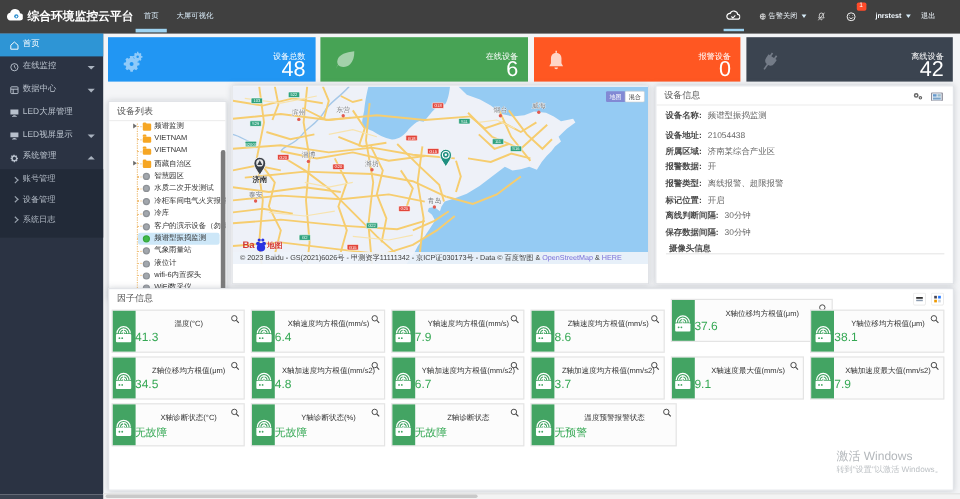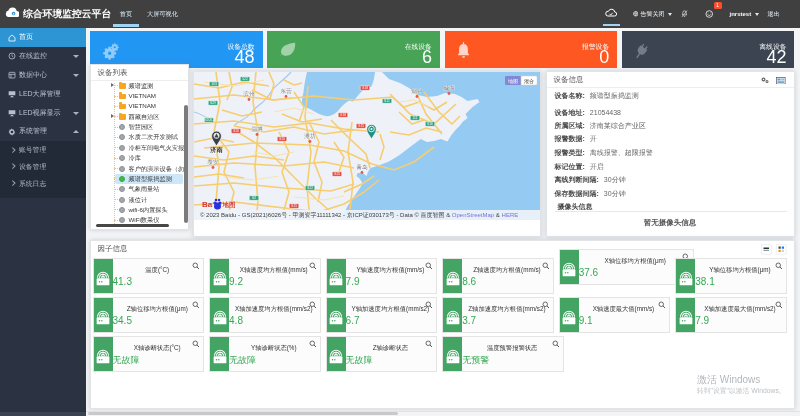--- a/index.html
+++ b/index.html
@@ -189,21 +189,21 @@
     <div class="num">0</div>
 </div>
 <div class="stat" style="left:621.9px;background:#3b4450">
   <svg style="opacity:1" width="17" height="18" viewBox="0 0 24 26">
       <path fill="#747c88" d="M16 7V3h-2v4h-4V3H8v4H6v5a6 6 0 0 0 5 5.9V25h2v-7.1A6 6 0 0 0 18 12V7z" transform="rotate(35 12 13)"></path>
     </svg>
   <div class="lab">离线设备</div>
     <div class="num">42</div>
 </div>
 
-<div class="panel" id="pList" style="left:89.5px;top:64px;width:99.5px;height:166px">
+<div class="panel" id="pList" style="left:89.5px;top:84px;width:99.5px;height:166px">
   <div class="ptitle">设备列表</div>
   <div id="tree">
       <div style="position:absolute;left:23px;top:2px;width:1px;height:141px;border-left:1px dotted #f0c27e"></div>
       <div style="position:absolute;left:23px;top:4.2px;width:8px;height:1px;border-top:1px dotted #f0c27e"></div>
       <div class="tarrow" style="left:20px;top:2.2px"></div>
       <div class="folder" style="left:28px;top:2.2px"></div>
       <div class="trow" style="left:38px;top:-0.2999999999999998px">频谱监测</div>
       <div style="position:absolute;left:23px;top:14.55px;width:8px;height:1px;border-top:1px dotted #f0c27e"></div>
       <div class="folder" style="left:28px;top:12.55px"></div>
       <div class="trow" style="left:38px;top:10.05px">VIETNAM</div>
@@ -428,21 +428,20 @@
   <div class="drow" style="top:18.5px"><b>设备名称:</b>频谱型振捣监测</div>
   <div class="drow" style="top:35.5px"><b>设备地址:</b>21054438</div>
   <div class="drow" style="top:48.5px"><b>所属区域:</b>济南某综合产业区</div>
   <div class="drow" style="top:62px"><b>报警数据:</b>开</div>
   <div class="drow" style="top:75.5px"><b>报警类型:</b>离线报警、超限报警</div>
   <div class="drow" style="top:89.5px"><b>标记位置:</b>开启</div>
   <div class="drow" style="top:103px"><b>离线判断间隔:</b>30分钟</div>
   <div class="drow" style="top:116.5px"><b>保存数据间隔:</b>30分钟</div>
   <div class="drow" style="top:129.5px;left:11px"><b>摄像头信息</b></div>
   <div class="abs" style="left:8px;top:139px;width:232px;height:1px;background:#e8e8e8"></div>
-  <div class="abs" style="left:0;top:146px;width:100%;text-align:center;font-size:7.5px;color:#555;font-weight:bold">暂无摄像头信息</div>
 </div>
 
 <div class="panel" id="pFactor" style="left:89.5px;top:240px;width:705px;height:169px">
   <div class="ptitle" style="border-bottom:none">因子信息
     <svg style="position:absolute;right:22px;top:3px" width="10.5" height="10.5" viewBox="0 0 21 21">
         <rect x="0.5" y="0.5" width="20" height="20" rx="2" fill="#fff" stroke="#ddd"></rect>
         <rect x="5" y="7" width="11" height="3" fill="#333"></rect>
         <rect x="5" y="11.5" width="11" height="2.5" fill="#8a9bb0"></rect>
       </svg>
     <svg style="position:absolute;right:7px;top:3px" width="10.5" height="10.5" viewBox="0 0 21 21">
@@ -475,21 +474,21 @@
         <div class="fgreen">
           <svg style="position:absolute;left:2.5px;top:6px" width="14" height="22" viewBox="0 0 24 38">
             <path fill="none" stroke="#fff" stroke-width="1.8" d="M2.5 22a9.5 9.5 0 0 1 19 0M6 22a6 6 0 0 1 12 0M9.3 22a2.7 2.7 0 0 1 5.4 0"></path>
             <path stroke="#fff" stroke-width="1.4" d="M12 15v9"></path>
             <rect x="1" y="23" width="22" height="12" rx="1.5" fill="#fff"></rect>
             <circle cx="6" cy="29" r="1.3" fill="#43a463"></circle>
             <circle cx="10" cy="29" r="1.3" fill="#43a463"></circle>
           </svg>
         </div>
         <div class="ftit">X轴速度均方根值(mm/s)</div>
-        <div class="fval" style="">9.2</div>
+        <div class="fval" style="">6.4</div>
         <svg class="fmag" width="8" height="8" viewBox="0 0 16 16">
           <circle cx="6.5" cy="6.5" r="4.5" fill="none" stroke="#444" stroke-width="1.6"></circle>
           <path stroke="#444" stroke-width="1.8" d="M10 10l4 4"></path>
         </svg>
       </div>
       <div class="fcard" style="left:235.1px;top:17px;width:111.5px">
         <div class="fgreen">
           <svg style="position:absolute;left:2.5px;top:6px" width="14" height="22" viewBox="0 0 24 38">
             <path fill="none" stroke="#fff" stroke-width="1.8" d="M2.5 22a9.5 9.5 0 0 1 19 0M6 22a6 6 0 0 1 12 0M9.3 22a2.7 2.7 0 0 1 5.4 0"></path>
             <path stroke="#fff" stroke-width="1.4" d="M12 15v9"></path>

